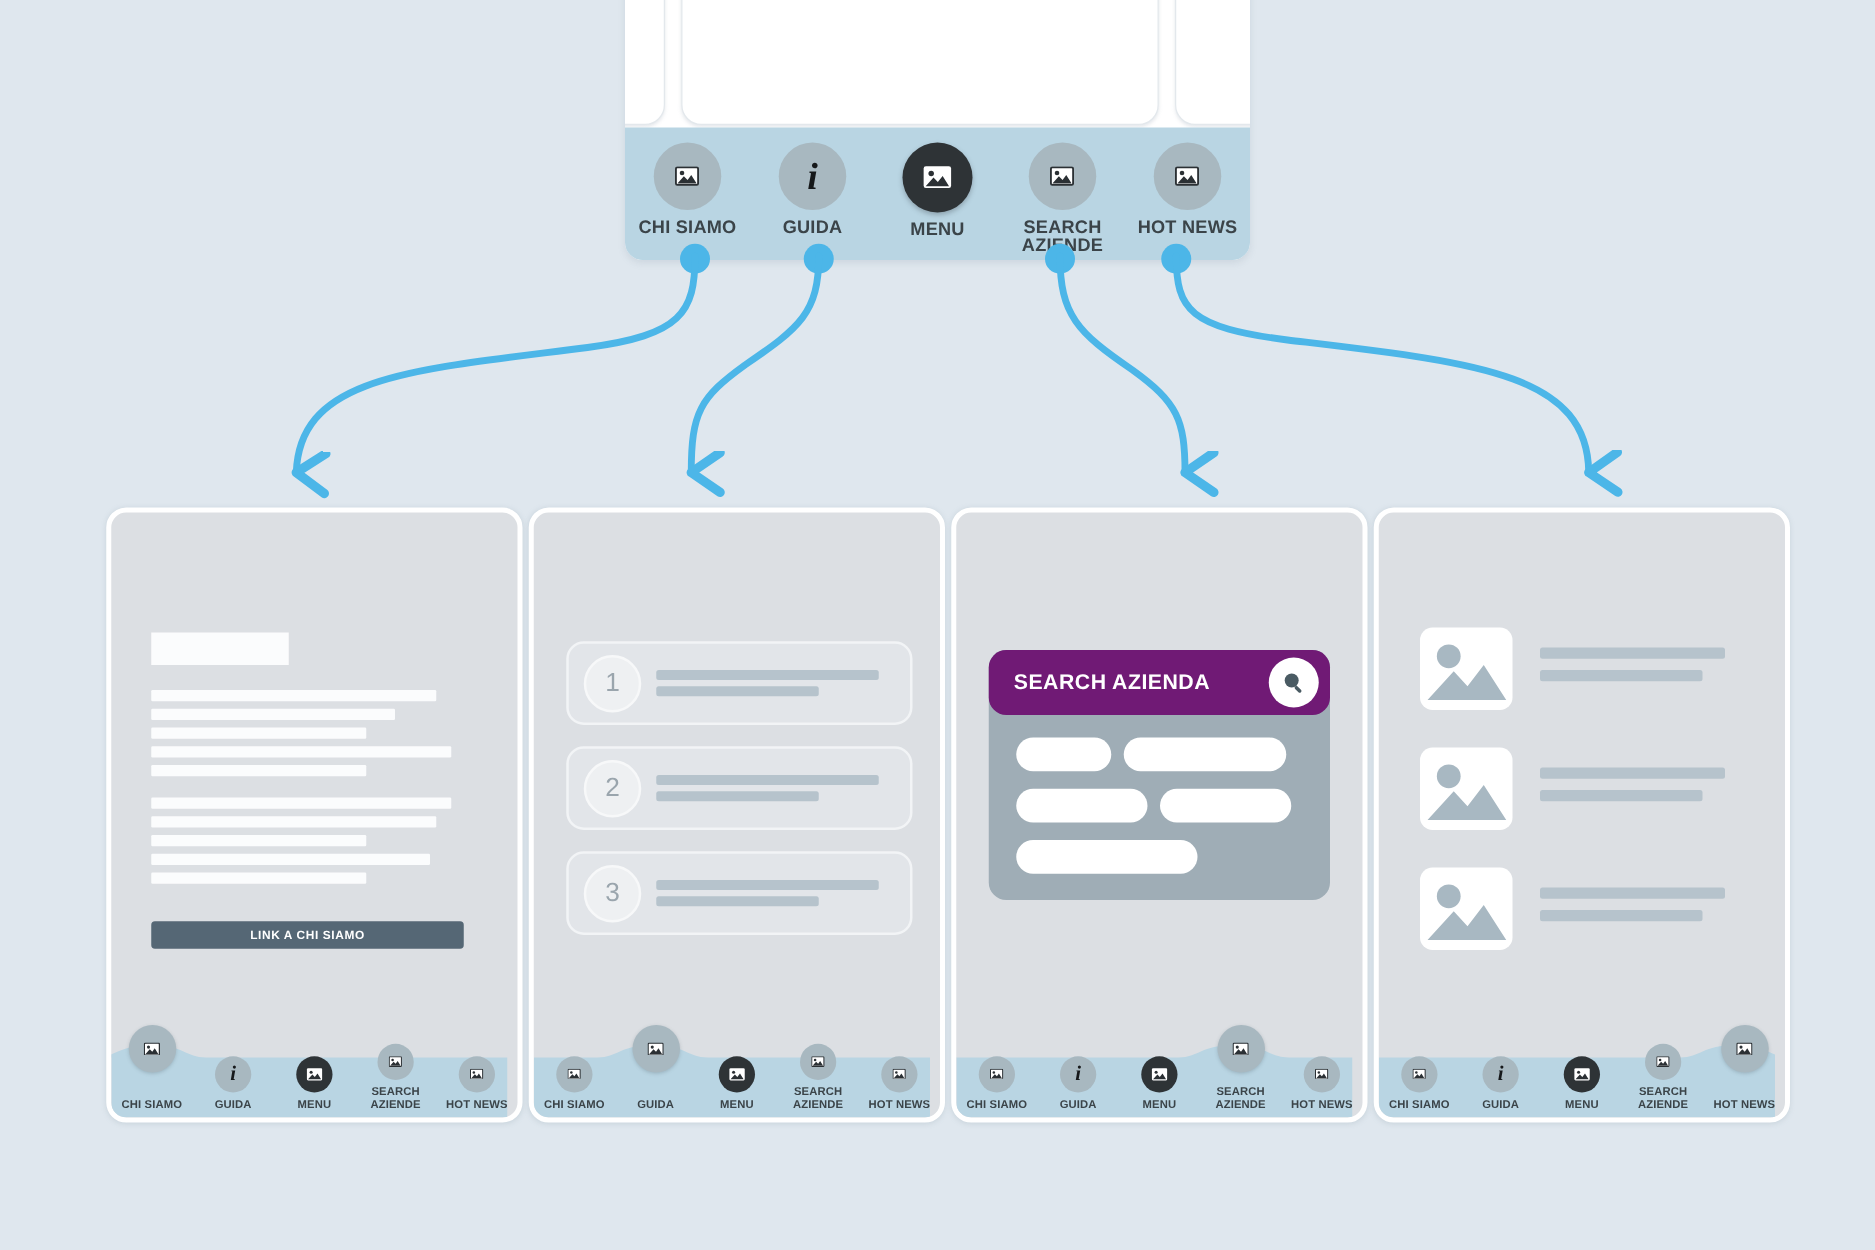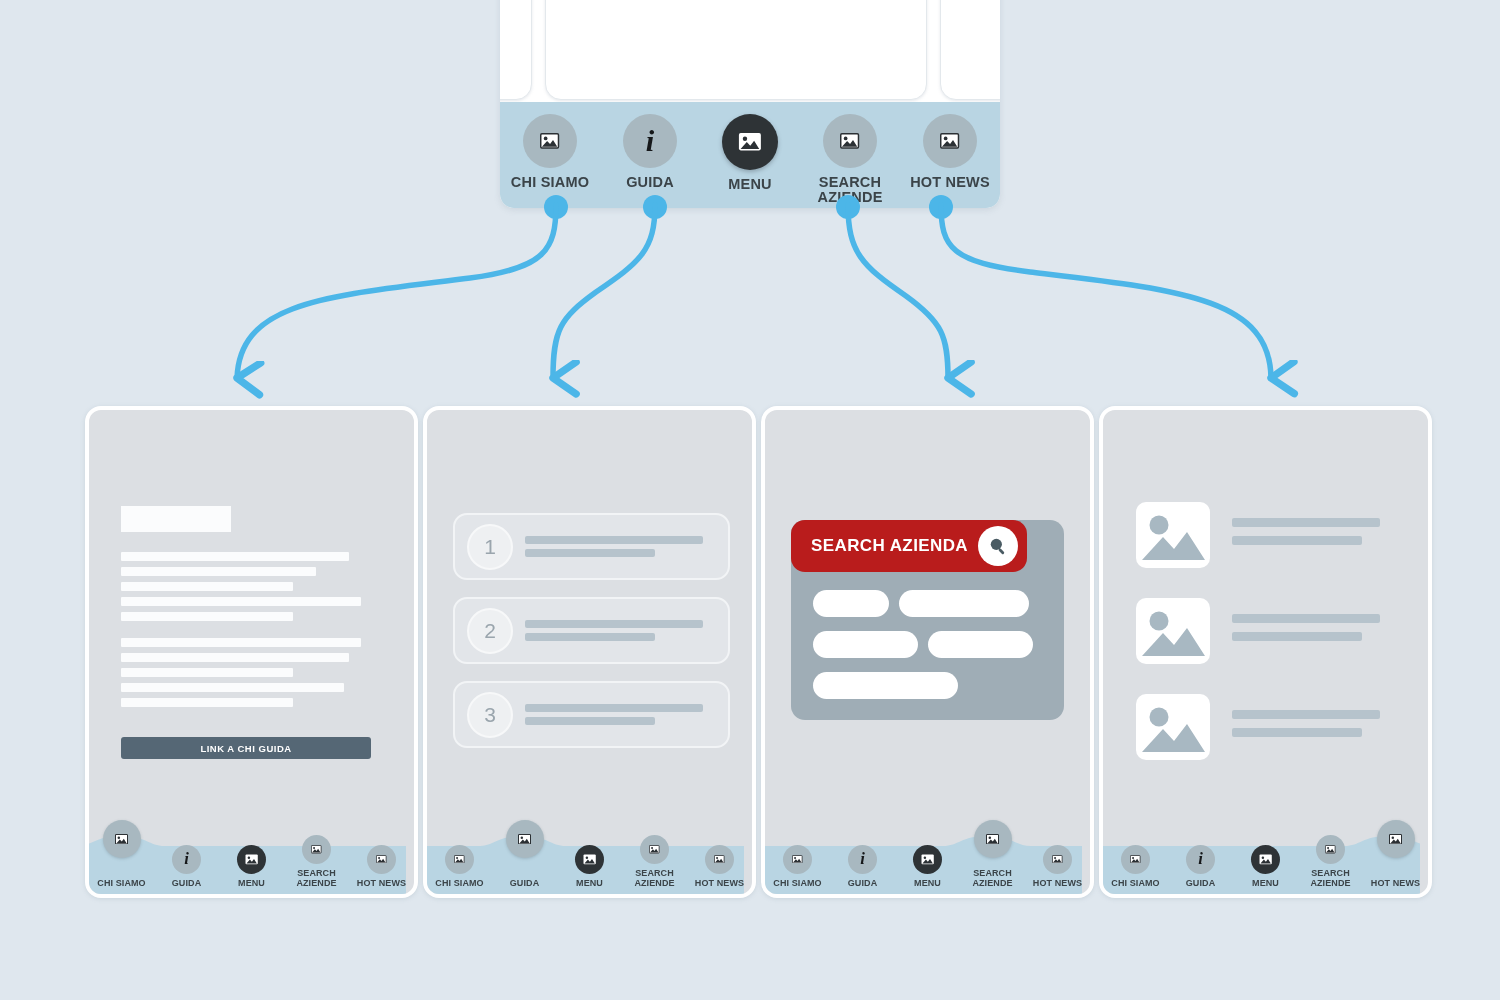--- a/index.html
+++ b/index.html
@@ -96,21 +96,21 @@
     background:#eef0f2;border:2px solid #f7f8f9;
     display:flex;align-items:center;justify-content:center;
     font-size:21px;color:#9aa5ad;font-weight:normal;
   }
   .g-lines{margin-left:12px;display:flex;flex-direction:column;gap:5px;}
   .g-lines .bar{height:8px;}
 
   
   .sa-panel{position:absolute;left:26px;top:110px;width:273px;height:200px;background:#9fadb6;border-radius:14px;}
   .sa-head{
-    position:absolute;left:0;top:0;width:236px;height:52px;background:#b91c1c;border-radius:14px;
+    position:absolute;left:0;top:0;width:273px;height:52px;background:#701a75;border-radius:14px;
     display:flex;align-items:center;
   }
   .sa-head-title{margin-left:20px;color:#fff;font-size:17px;font-weight:bold;letter-spacing:.4px;}
   .sa-search-btn{
     position:absolute;right:9px;top:6px;width:40px;height:40px;border-radius:50%;background:#fff;
     display:flex;align-items:center;justify-content:center;
   }
   .sa-fields{position:absolute;left:22px;top:70px;display:flex;flex-direction:column;gap:14px;}
   .sa-row{display:flex;gap:10px;}
   .sa-field{height:27px;background:#fff;border-radius:14px;}
@@ -227,21 +227,21 @@
         <div class="white-bar" style="width: 172px;"></div>
       </div>
     <div class="s1-para" id="s1-para-2" style="top:228px">
         <div class="white-bar" style="width: 240px;"></div>
         <div class="white-bar" style="width: 228px;"></div>
         <div class="white-bar" style="width: 172px;"></div>
         <div class="white-bar" style="width: 223px;"></div>
         <div class="white-bar" style="width: 172px;"></div>
       </div>
 
-    <div class="s1-btn">LINK A CHI GUIDA</div>
+    <div class="s1-btn">LINK A CHI SIAMO</div>
 
     <div class="snav">
       <div class="snav-bg"><svg width="317" height="58" viewBox="0 0 317 58">
       <path d="M0,58 L0,10 L-12.3,10 C3.7,10 5.7,0 31.7,0 C57.7,0 59.7,10 75.7,10 L317,10 L317,58 Z" fill="#b9d5e3"></path>
           </svg></div>
       <div class="snav-items">
           <div class="snav-item" style="padding-bottom: 6px;">
             <div class="snav-icon raised">
               <svg width="13.02" height="10.6764" viewBox="0 0 26 21" class="ic-img">
       <rect x="1" y="1" width="24" height="19" rx="1.5" fill="#ffffff"></rect>

